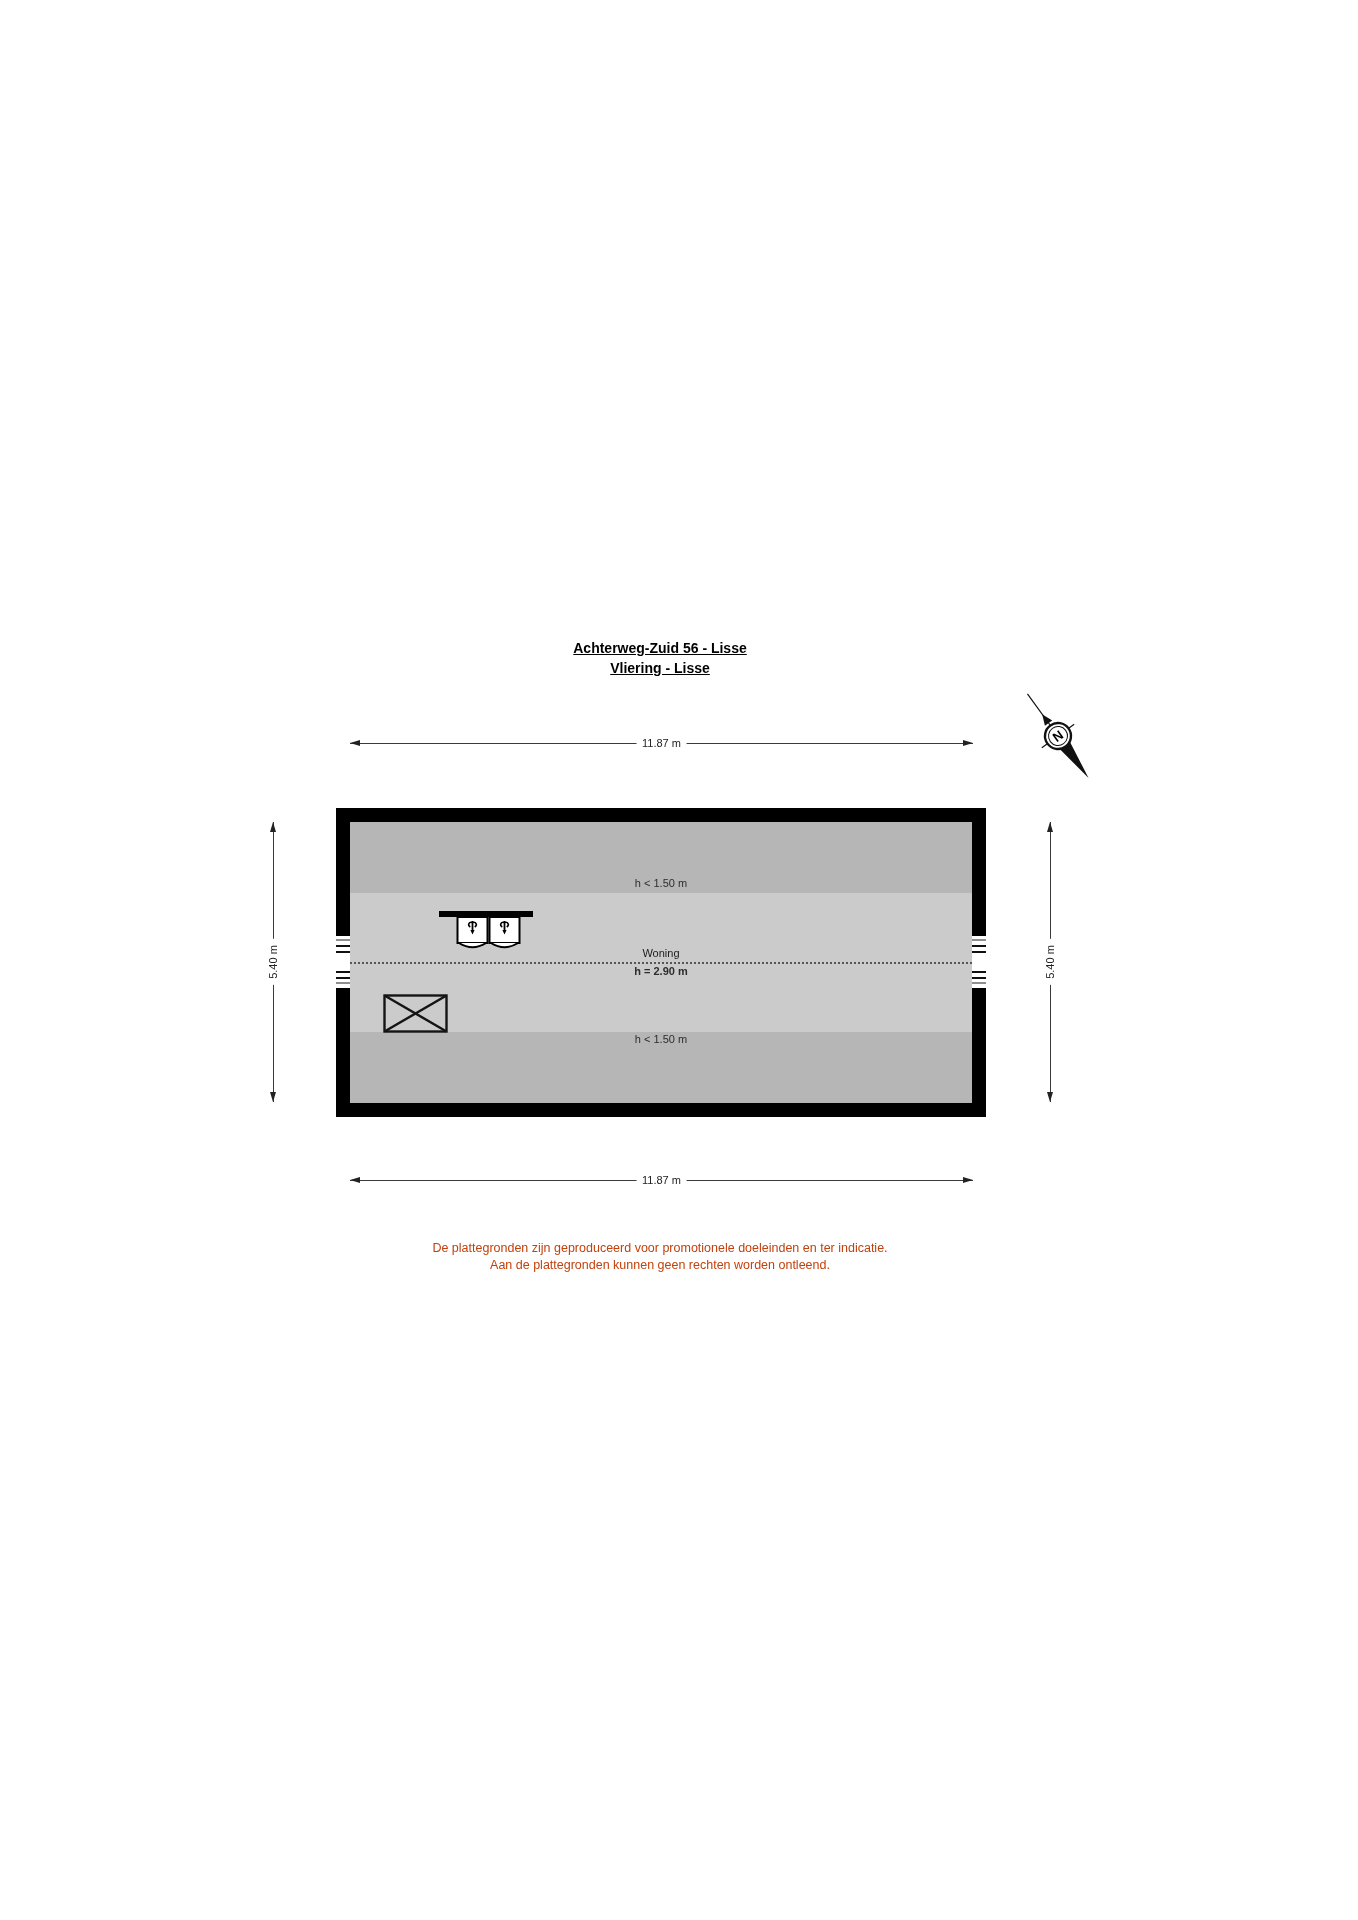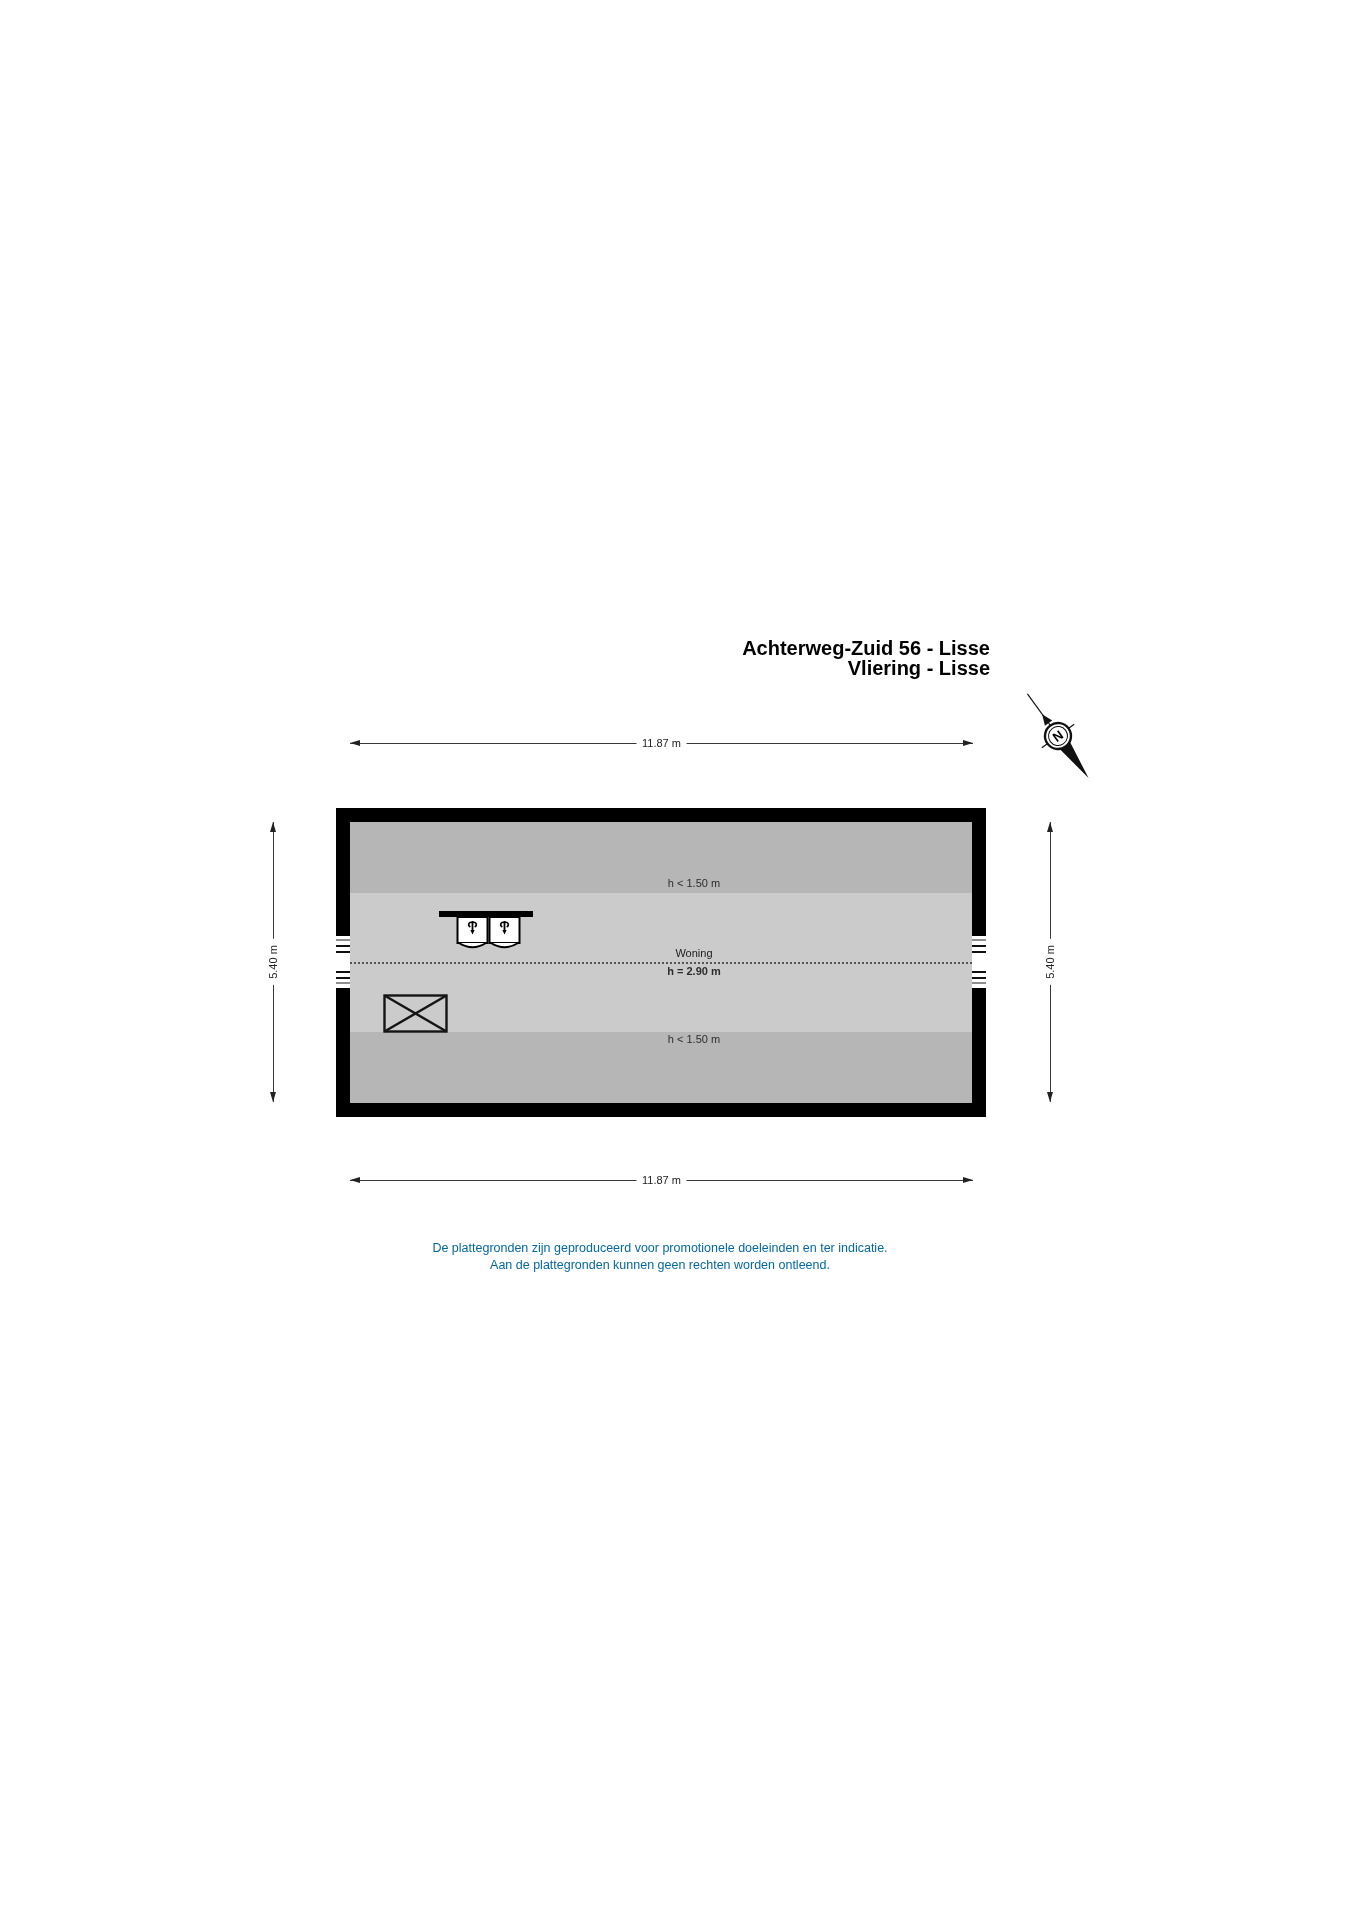--- a/index.html
+++ b/index.html
@@ -3,26 +3,26 @@
 <meta charset="utf-8">
 <style>
   html,body{margin:0;padding:0;background:#fff;}
   #canvas{
     position:relative;width:1358px;height:1920px;background:#ffffff;
     font-family:"Liberation Sans", sans-serif;color:#000;overflow:hidden;
   }
   .abs{position:absolute;}
 
   
-  .title{left:330px;top:638px;width:660px;text-align:right;
-    font-size:20px;font-weight:bold;line-height:20px;color:#000;}
+  .title{left:330px;top:638px;width:660px;text-align:center;
+    font-size:14px;font-weight:bold;line-height:20px;color:#000;text-decoration:underline;}
 
   
   .footer{left:330px;top:1240px;width:660px;text-align:center;
-    font-size:12.5px;line-height:16.5px;color:#0369a1;}
+    font-size:12.5px;line-height:16.5px;color:#c2410c;}
 
   
   .dim{position:absolute;}
   .dim .line-h{position:absolute;left:0;right:0;top:6px;border-top:1px solid #3a3a3a;}
   .dim .line-v{position:absolute;top:0;bottom:0;left:6px;border-left:1px solid #3a3a3a;}
   .arrow{position:absolute;width:0;height:0;}
   .arrow.left {left:0;top:3px;border-top:3.5px solid transparent;border-bottom:3.5px solid transparent;border-right:10px solid #222;}
   .arrow.right{right:0;top:3px;border-top:3.5px solid transparent;border-bottom:3.5px solid transparent;border-left:10px solid #222;}
   .arrow.up   {top:0;left:3px;border-left:3.5px solid transparent;border-right:3.5px solid transparent;border-bottom:10px solid #222;}
   .arrow.down {bottom:0;left:3px;border-left:3.5px solid transparent;border-right:3.5px solid transparent;border-top:10px solid #222;}
@@ -30,21 +30,21 @@
     background:#fff;padding:0 6px;font-size:11px;color:#222;white-space:nowrap;}
   .dim-label.vert{top:50%;left:6px;transform:translate(-50%,-50%) rotate(-90deg);}
 
   
   .plan{left:336px;top:808px;width:650px;height:309px;background:#000;}
   .plan-inner{position:absolute;left:14px;top:14px;width:622px;height:281px;background:#cbcbcb;}
   .zone-low-top{position:absolute;left:0;top:0;width:100%;height:71px;background:#b6b6b6;}
   .zone-low-bottom{position:absolute;left:0;bottom:0;width:100%;height:71px;background:#b6b6b6;}
   .dotted-line{position:absolute;left:0;right:0;top:140px;height:0;border-top:2px dotted #565656;}
   .plan-label{position:absolute;left:0;width:100%;text-align:center;
-    font-size:11px;color:#2d2d2d;line-height:13px;margin-left:33px;}
+    font-size:11px;color:#2d2d2d;line-height:13px;}
   .lbl-low-top{top:55px;}
   .lbl-room{top:125px;color:#1c1c1c;}
   .lbl-height{top:143px;font-weight:bold;}
   .lbl-low-bottom{top:211px;}
 
   
   .window{position:absolute;width:14px;height:52px;background:#fff;}
   .window.w-left{left:0;top:128px;}
   .window.w-right{right:0;top:128px;}
   .window .wl{position:absolute;left:0;width:100%;height:2px;background:#111;}

